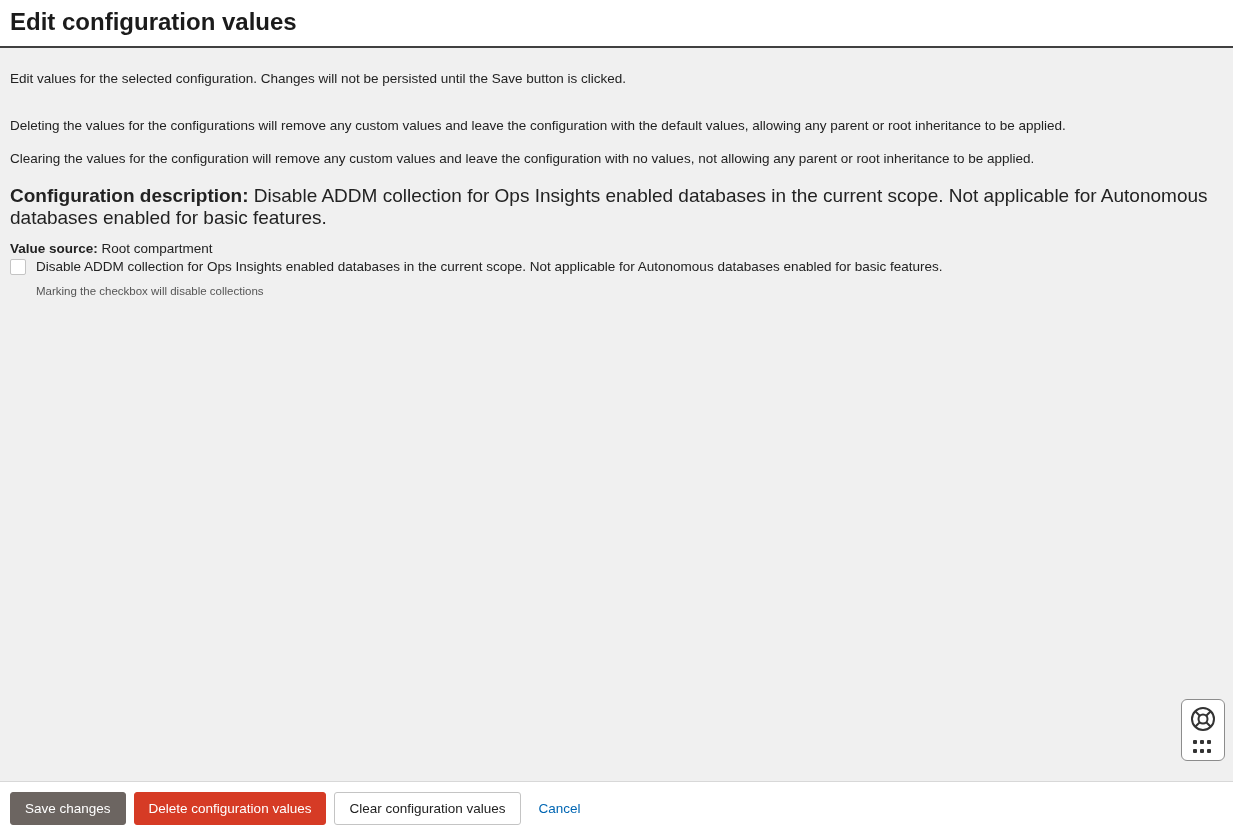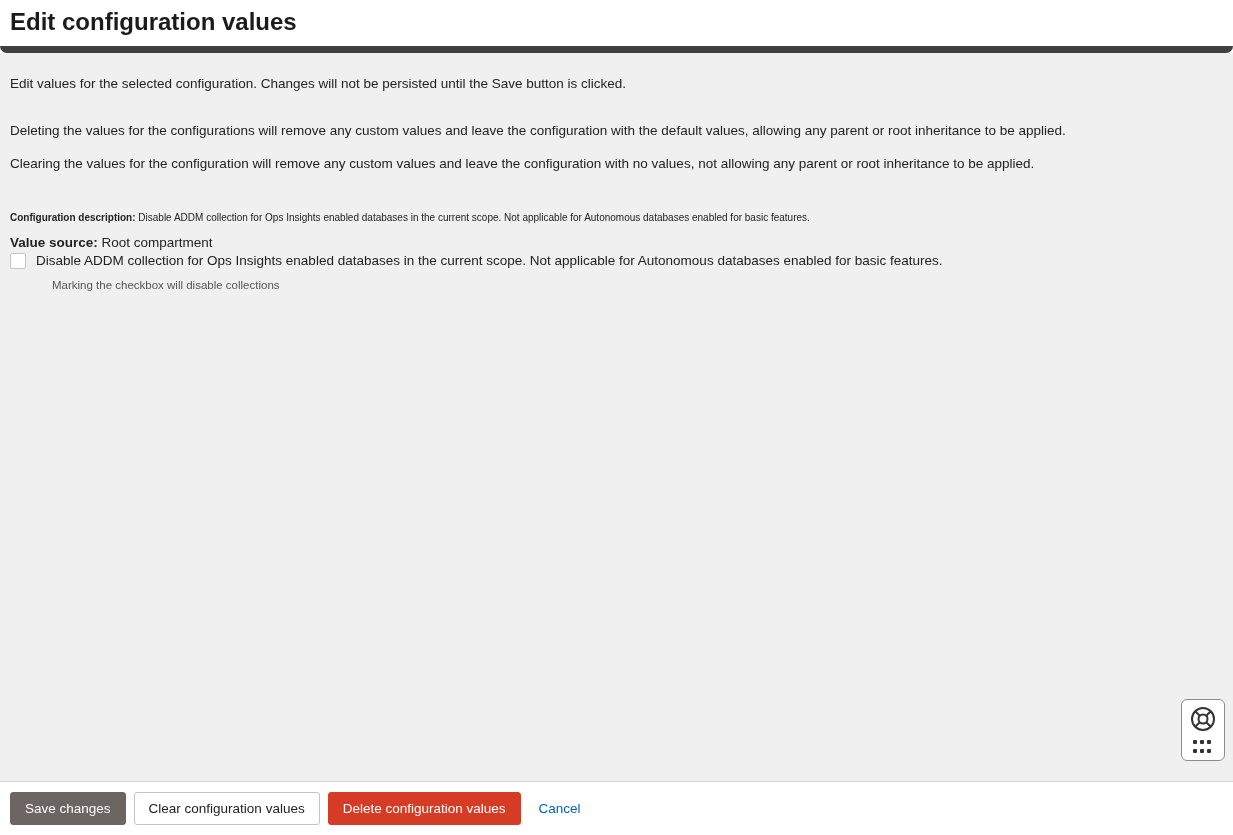--- a/index.html
+++ b/index.html
@@ -11,23 +11,22 @@
       font-family: -apple-system, BlinkMacSystemFont, "Segoe UI", "Helvetica Neue", Arial, sans-serif;
       background: #ffffff;
       width: 1233px;
       height: 835px;
       display: flex;
       flex-direction: column;
       overflow: hidden;
     }
     .header {
       padding: 8px 10px 10px 10px;
-      border-bottom: 7px solid #404040;
-      background: #ffffff;
-      border-radius: 7px;
+      border-bottom: 2px solid #404040;
+      background: #ffffff;
     }
     .header h1 {
       font-size: 24px;
       font-weight: 600;
       color: #1b1b1b;
     }
     .content {
       flex: 1;
       background: #f0f0f0;
       padding: 22px 10px 10px 10px;
@@ -37,22 +36,22 @@
     .para {
       font-size: 13.5px;
       line-height: 1.4;
       margin-bottom: 14px;
       color: #222;
     }
     .para.first {
       margin-bottom: 28px;
     }
     .config-desc {
-      font-size: 10px;
-      margin-top: 38px;
+      font-size: 19px;
+      margin-top: 16px;
       margin-bottom: 12px;
       color: #222;
     }
     .config-desc .label {
       font-weight: 700;
     }
     .value-source {
       font-size: 13.5px;
       margin-bottom: 0;
       color: #222;
@@ -82,21 +81,20 @@
     }
     .checkbox-label {
       font-size: 13.5px;
       color: #222;
       line-height: 1.4;
     }
     .checkbox-hint {
       font-size: 11.5px;
       color: #555;
       margin-top: 8px;
-      margin-left: 16px;
     }
     .footer {
       border-top: 1px solid #d8d8d8;
       background: #ffffff;
       padding: 10px 10px;
       display: flex;
       align-items: center;
       gap: 8px;
     }
     .btn {
@@ -193,22 +191,22 @@
     <div class="checkbox"></div>
     <div class="checkbox-text-wrap">
       <span class="checkbox-label">Disable ADDM collection for Ops Insights enabled databases in the current scope. Not applicable for Autonomous databases enabled for basic features.</span>
       <span class="checkbox-hint">Marking the checkbox will disable collections</span>
     </div>
   </div>
 </div>
 
 <div class="footer">
   <button class="btn btn-primary">Save changes</button>
+  <button class="btn btn-danger">Delete configuration values</button>
   <button class="btn btn-secondary">Clear configuration values</button>
-  <button class="btn btn-danger">Delete configuration values</button>
   <a class="cancel-link">Cancel</a>
 </div>
 
 <div class="help-widget">
   <div class="help-ring">
     <svg width="26" height="26" viewBox="0 0 26 26">
       <circle cx="13" cy="13" r="11" fill="none" stroke="#333" stroke-width="2"></circle>
       <circle cx="13" cy="13" r="4.5" fill="none" stroke="#333" stroke-width="2"></circle>
       <line x1="5.2" y1="5.2" x2="9.8" y2="9.8" stroke="#333" stroke-width="2"></line>
       <line x1="20.8" y1="5.2" x2="16.2" y2="9.8" stroke="#333" stroke-width="2"></line>

